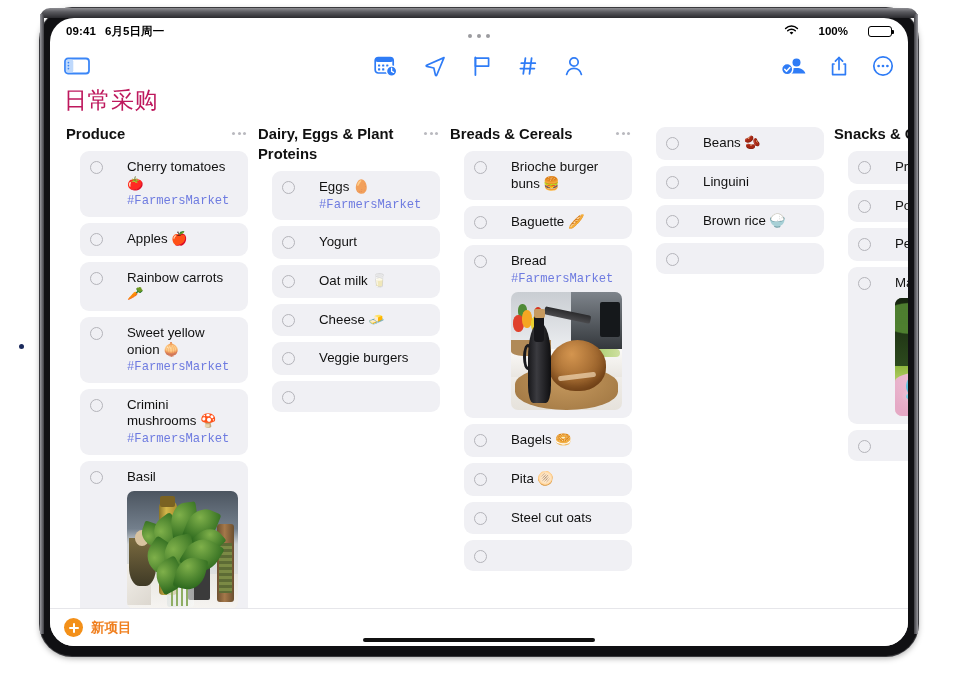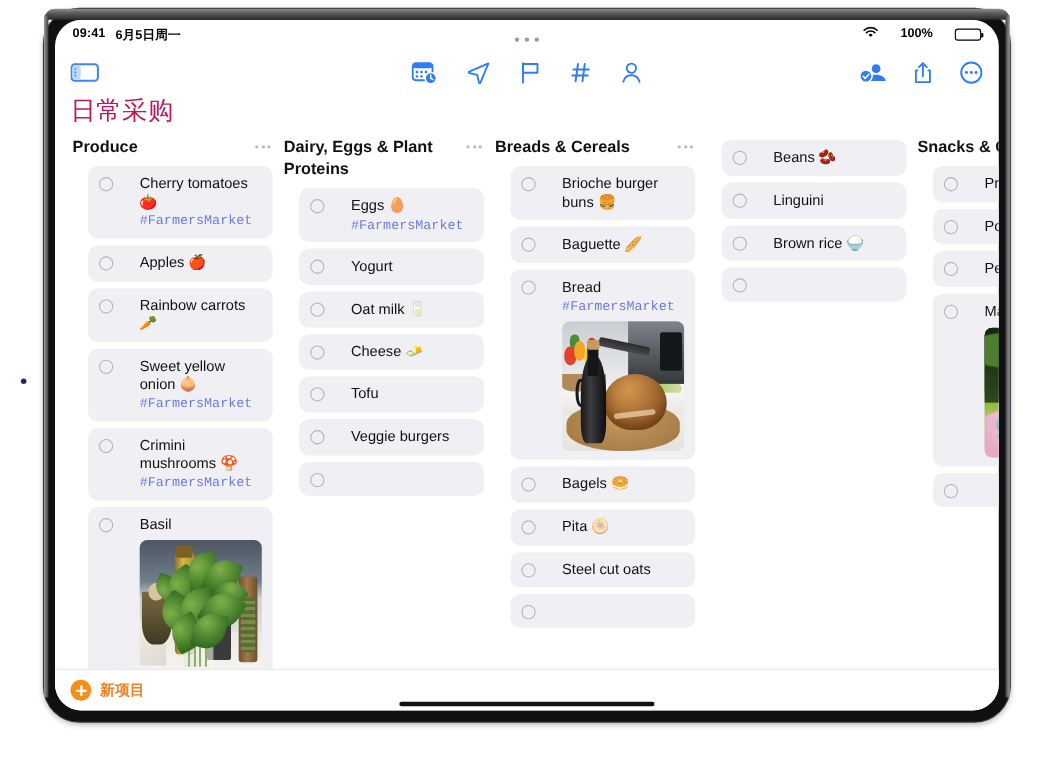--- a/index.html
+++ b/index.html
@@ -444,26 +444,20 @@
                 </div>
                 <div class="item">
                   <span class="bullet"></span>
                   <div class="item-body">
                     <div class="item-text">Cheese 🧈</div>
                   </div>
                 </div>
                 <div class="item">
                   <span class="bullet"></span>
                   <div class="item-body">
-                    <div class="item-text">Tofu</div>
-                  </div>
-                </div>
-                <div class="item">
-                  <span class="bullet"></span>
-                  <div class="item-body">
                     <div class="item-text">Veggie burgers</div>
                   </div>
                 </div>
                 <div class="item empty">
                   <span class="bullet"></span>
                   <div class="item-body"></div>
                 </div>
               </div>
             </div>
             <div class="col">

